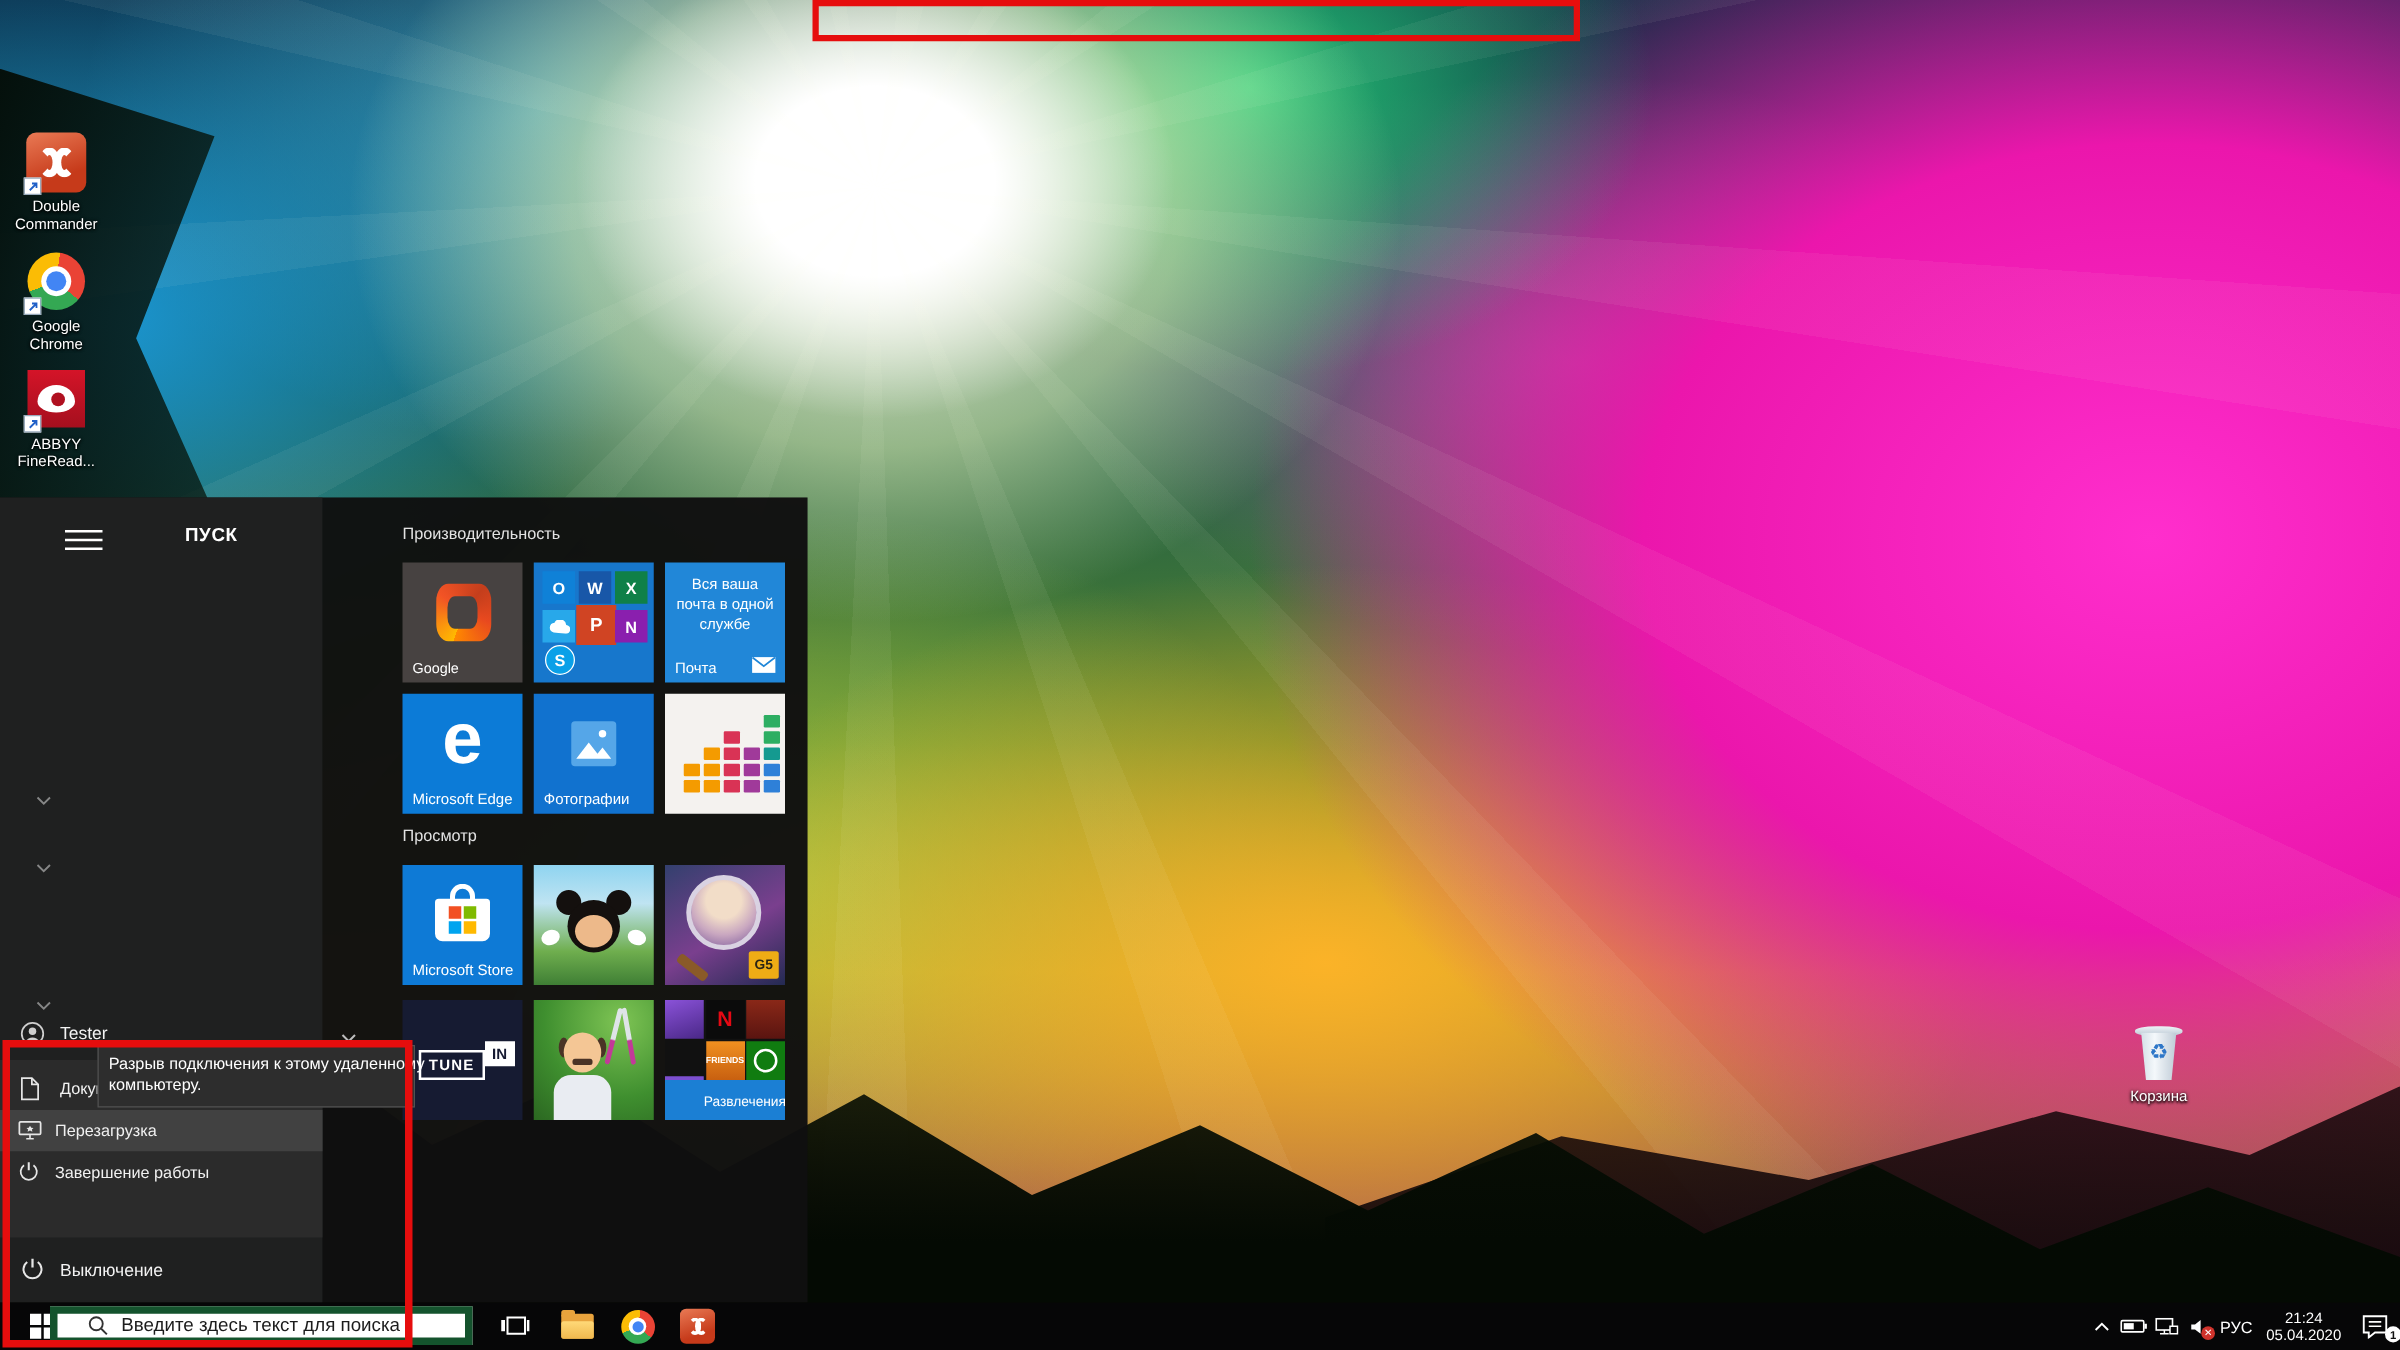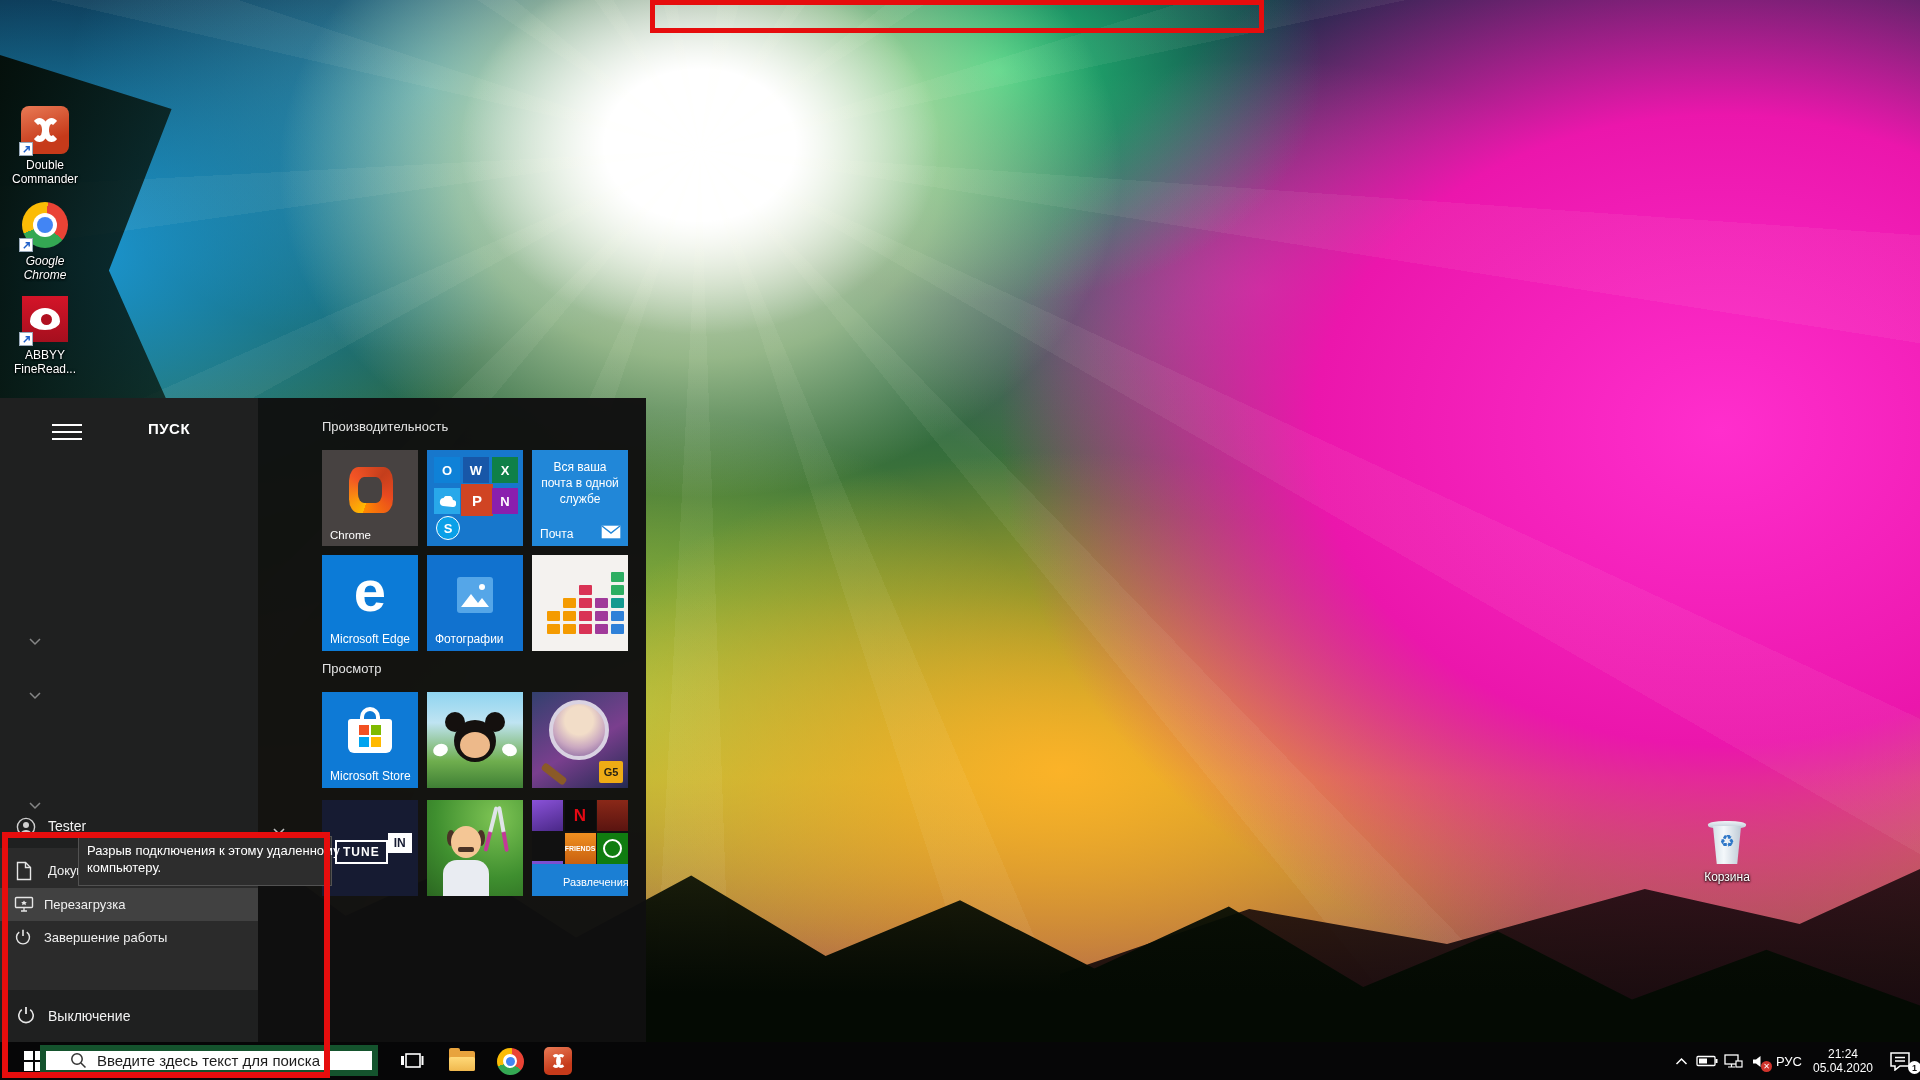--- a/index.html
+++ b/index.html
@@ -209,21 +209,21 @@
           <span class="arcR"></span>
         </div>
       <div class="shortcut">
           <svg viewBox="0 0 10 10">
             <path d="M2 8L8 2M4 2h4v4" stroke="#2060c8" stroke-width="1.6" fill="none"></path>
           </svg>
         </div>
       </div>
     <div class="lbl">Double Commander</div>
   </div>
-  <div class="dicon" style="left:6px;top:202px;font-style:italic;">
+  <div class="dicon" style="left:6px;top:202px;">
     <div class="ic">
         <div class="ic-chrome"></div>
       <div class="shortcut">
           <svg viewBox="0 0 10 10">
             <path d="M2 8L8 2M4 2h4v4" stroke="#2060c8" stroke-width="1.6" fill="none"></path>
           </svg>
         </div>
       </div>
     <div class="lbl">Google Chrome</div>
   </div>
@@ -329,21 +329,21 @@
           <path d="M2 2l5 5 5-5" fill="none" stroke="#a8a8a8" stroke-width="1.5"></path>
         </svg></div>
     <div class="grp-chev" style="top:398px;"><svg width="14" height="9">
           <path d="M2 2l5 5 5-5" fill="none" stroke="#a8a8a8" stroke-width="1.5"></path>
         </svg></div>
 
     <div class="grp-title" style="left:322px;top:21px;">Производительность</div>
 
     <div class="tile t-office" style="left:322px;top:52px;">
       <div class="office-logo"></div>
-      <div class="tlbl">Chrome</div>
+      <div class="tlbl">Google</div>
     </div>
 
     <div class="tile t-suite" style="left:427px;top:52px;">
       <div class="mini" style="left:7px;top:7px;width:26px;height:26px;background:#0f81d7;">O</div>
       <div class="mini" style="left:36px;top:7px;width:26px;height:26px;background:#1857a8;">W</div>
       <div class="mini" style="left:65px;top:7px;width:26px;height:26px;background:#0f8048;">X</div>
       <div class="mini" style="left:7px;top:38px;width:26px;height:26px;background:#28a8ea;">
         <svg width="18" height="11" viewBox="0 0 18 11">
             <path d="M5 10a4 4 0 0 1 .6-7.9A5 5 0 0 1 15 4a3.5 3.5 0 0 1-.5 7z" fill="#fff"></path>
           </svg>

